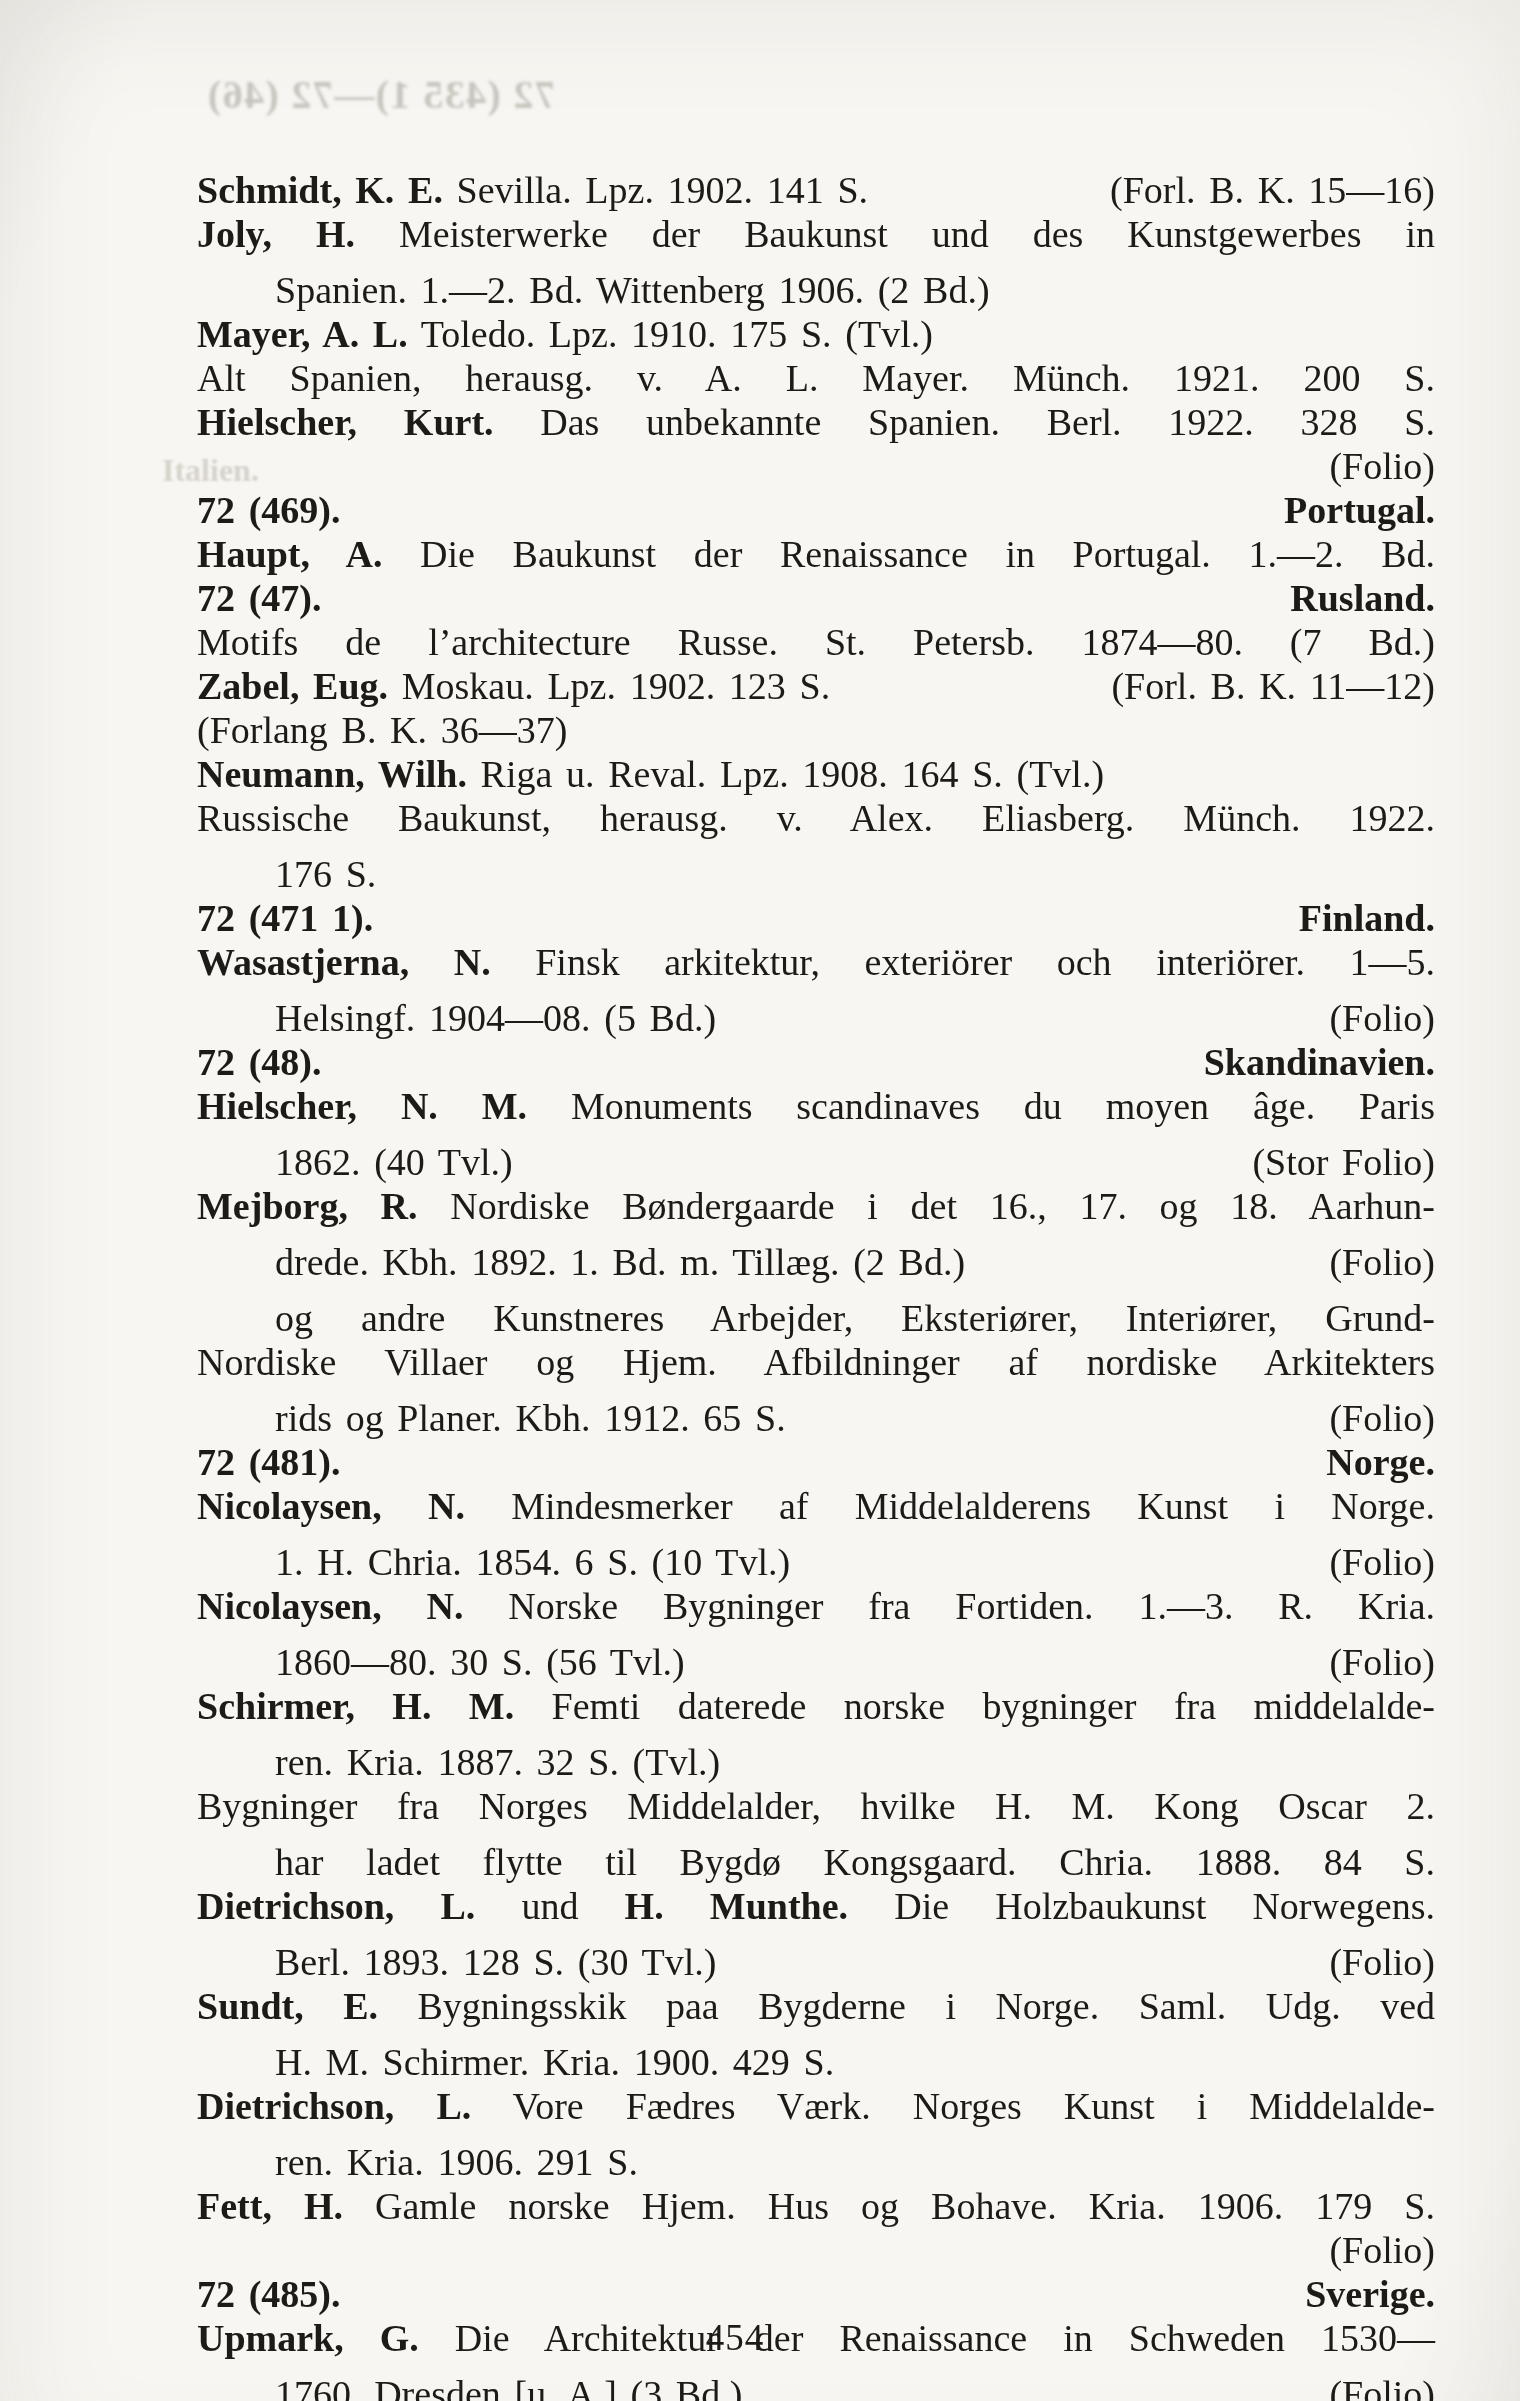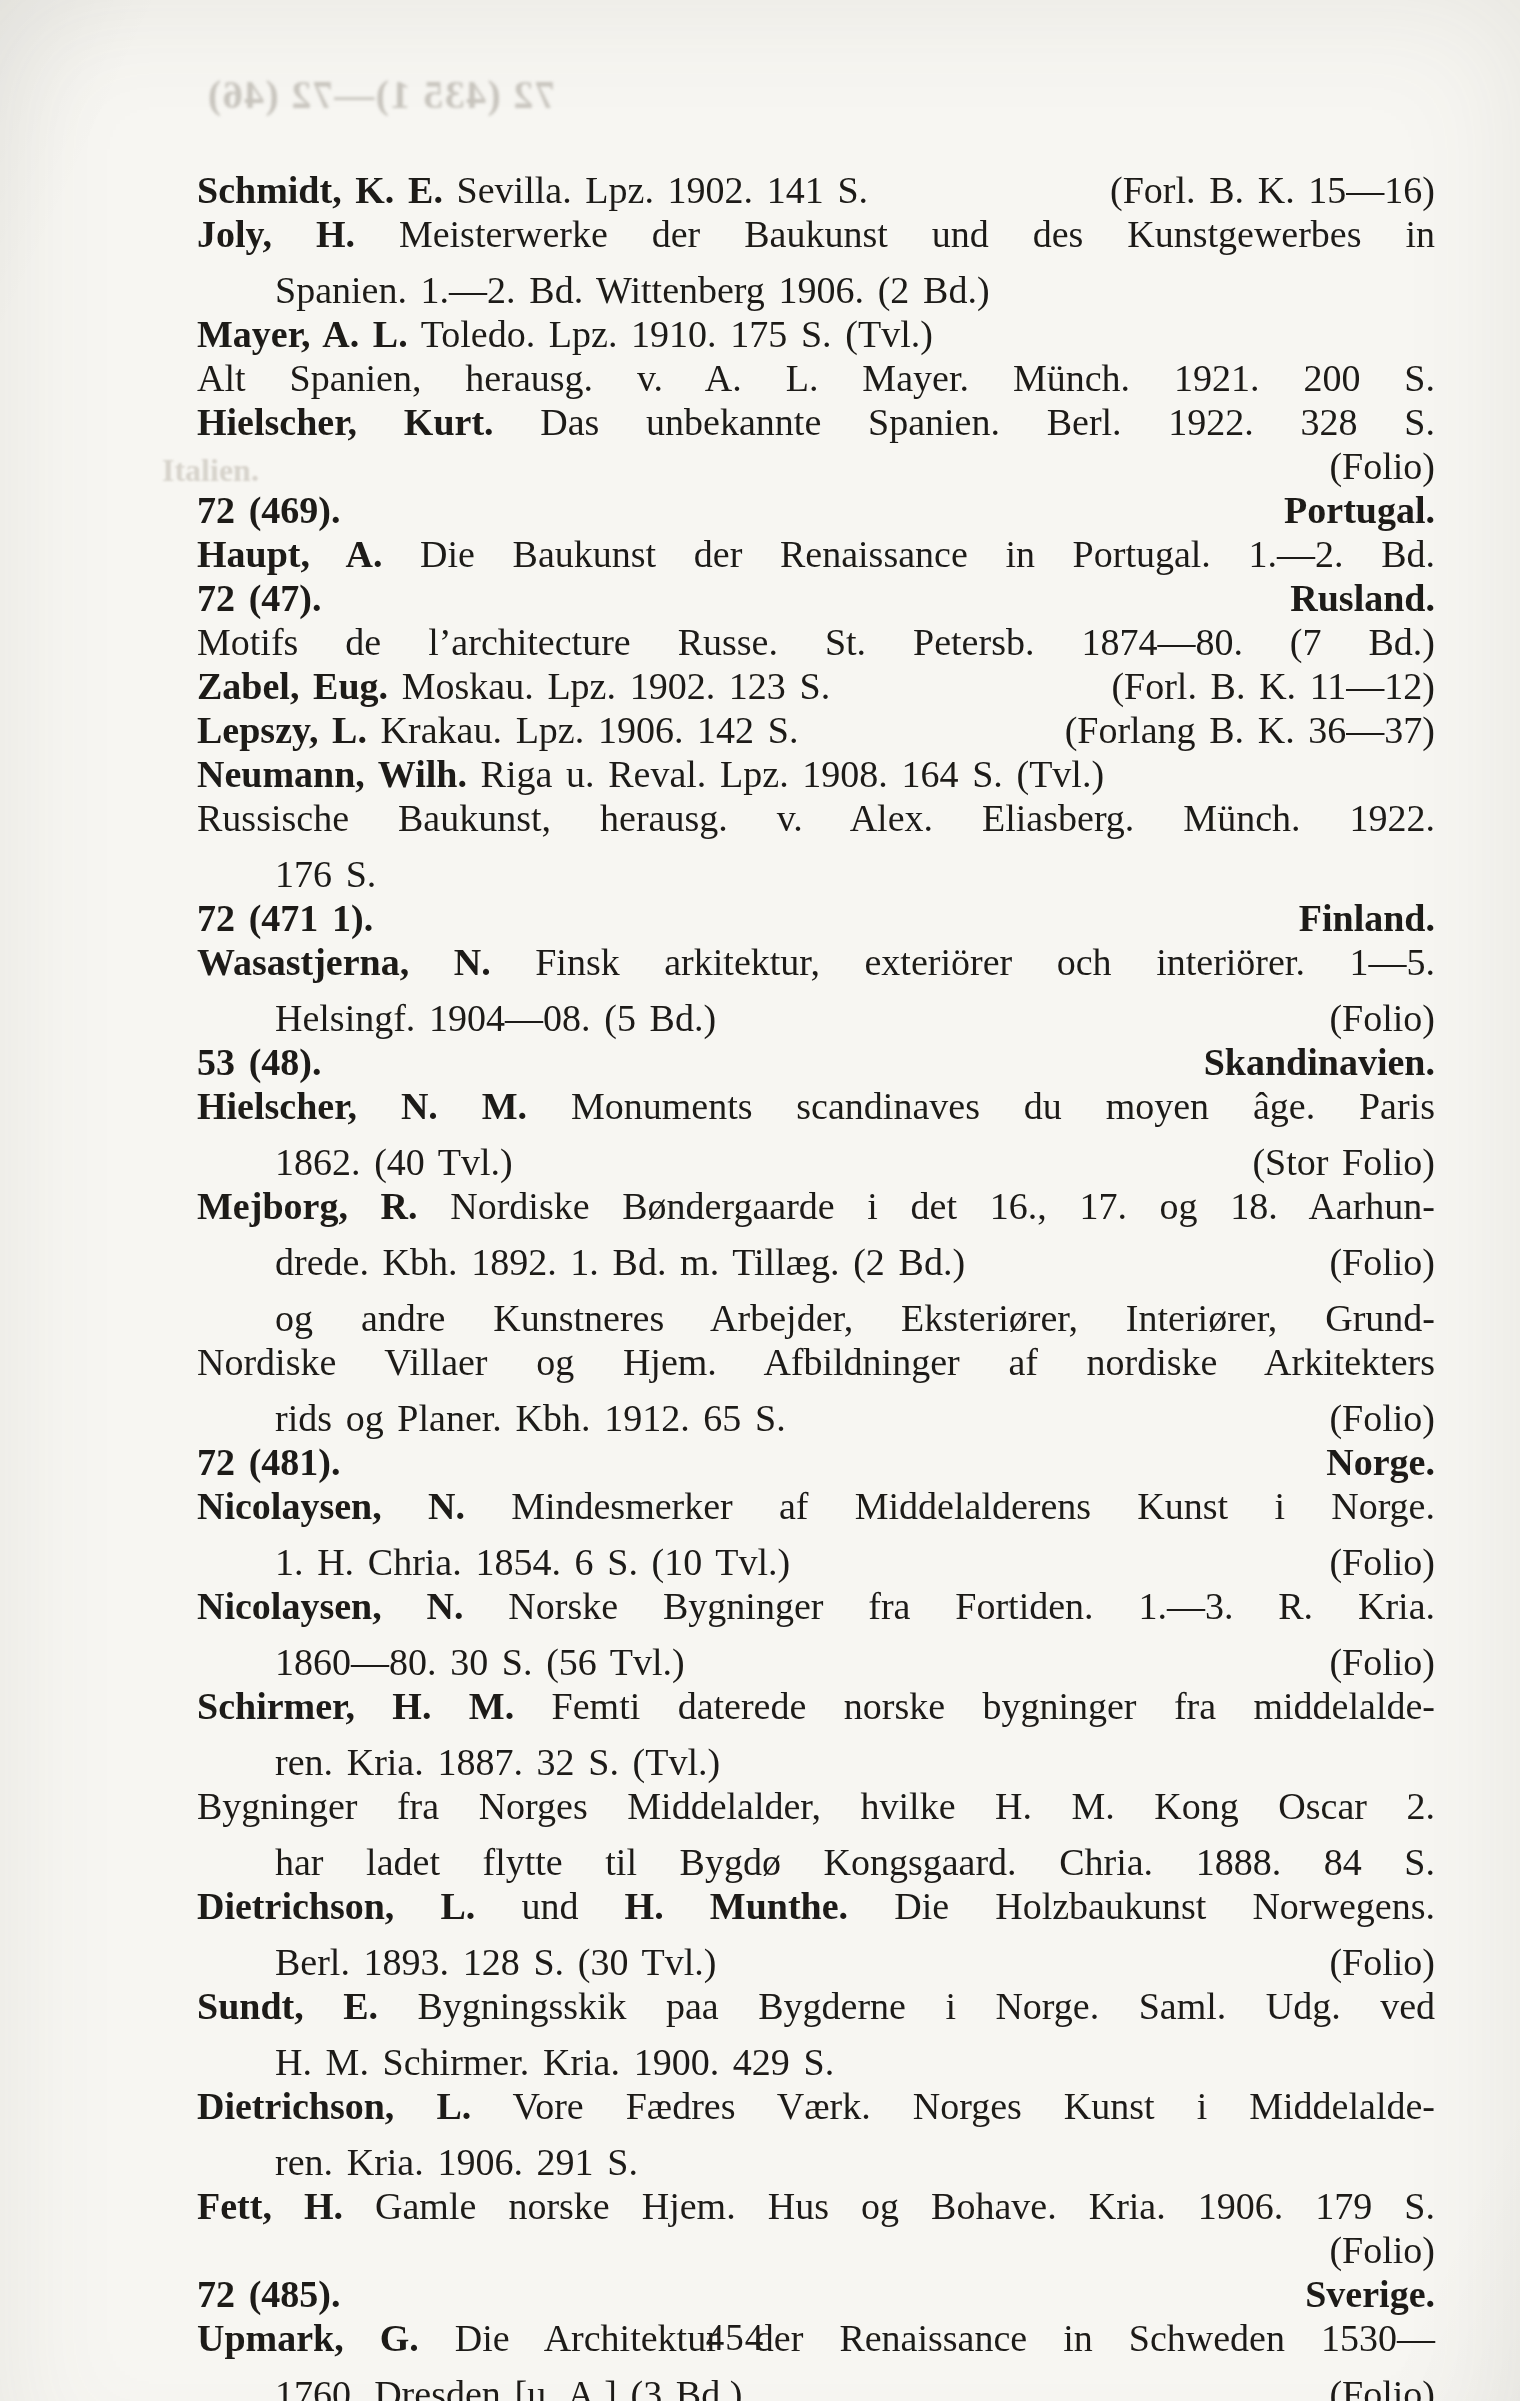--- a/index.html
+++ b/index.html
@@ -97,37 +97,36 @@
       <div class="line split">
         <span><span class="b">72 (47).</span></span>
         <span class="b">Rusland.</span>
       </div>
       <div class="line just">Motifs de l’architecture Russe. St. Petersb. 1874—80. (7 Bd.)</div>
       <div class="line split">
         <span><span class="b">Zabel, Eug.</span> Moskau. Lpz. 1902. 123 S.</span>
         <span>(Forl. B. K. 11—12)</span>
       </div>
       <div class="line split">
-        <span><span class="b">Lepszy, L.</span> Krakau. Lpz. 1906. 142 S.</span>
         <span>(Forlang B. K. 36—37)</span>
       </div>
       <div class="line"><span class="b">Neumann, Wilh.</span> Riga u. Reval. Lpz. 1908. 164 S. (Tvl.)</div>
       <div class="line just">Russische Baukunst, herausg. v. Alex. Eliasberg. Münch. 1922.</div>
       <div class="line indent">176 S.</div>
       <div class="line split">
         <span><span class="b">72 (471 1).</span></span>
         <span class="b">Finland.</span>
       </div>
       <div class="line just"><span class="b">Wasastjerna, N.</span> Finsk arkitektur, exteriörer och interiörer. 1—5.</div>
       <div class="line indent split">
         <span>Helsingf. 1904—08. (5 Bd.)</span>
         <span>(Folio)</span>
       </div>
       <div class="line split">
-        <span><span class="b">53 (48).</span></span>
+        <span><span class="b">72 (48).</span></span>
         <span class="b">Skandinavien.</span>
       </div>
       <div class="line just"><span class="b">Hielscher, N. M.</span> Monuments scandinaves du moyen âge. Paris</div>
       <div class="line indent split">
         <span>1862. (40 Tvl.)</span>
         <span>(Stor Folio)</span>
       </div>
       <div class="line just"><span class="b">Mejborg, R.</span> Nordiske Bøndergaarde i det 16., 17. og 18. Aarhun-</div>
       <div class="line indent split">
         <span>drede. Kbh. 1892. 1. Bd. m. Tillæg. (2 Bd.)</span>

